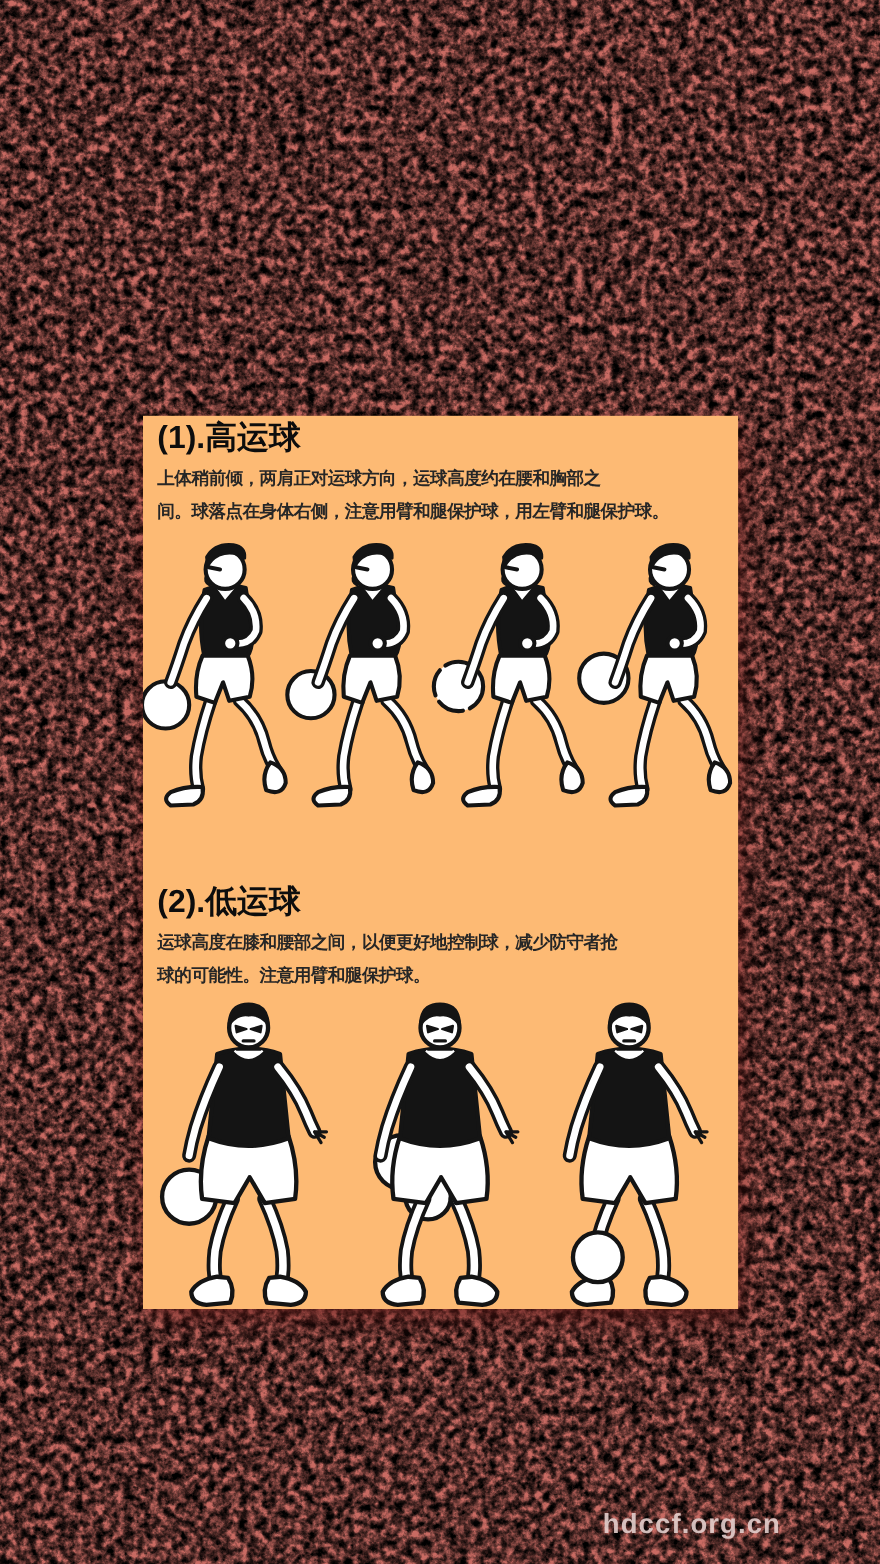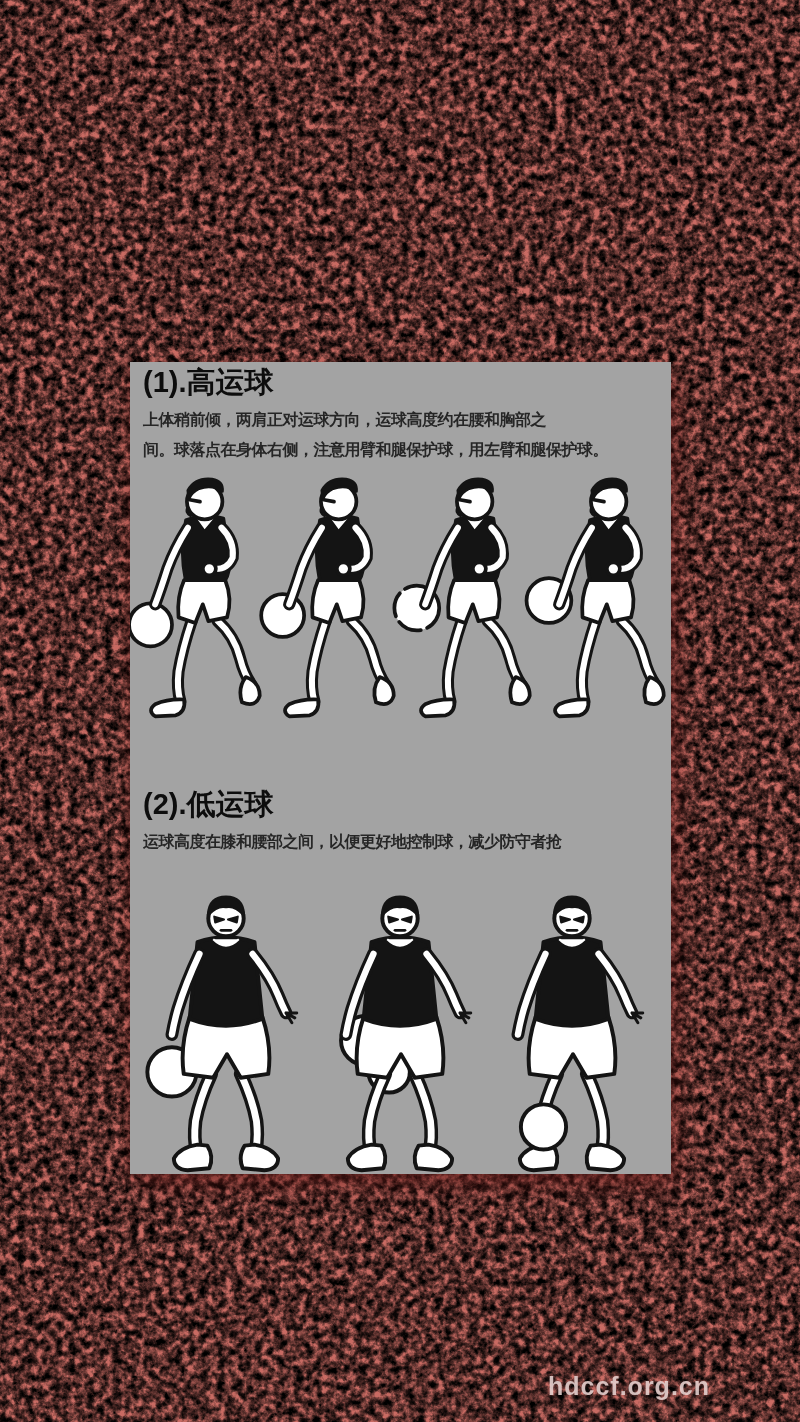--- a/index.html
+++ b/index.html
@@ -3,22 +3,22 @@
 <meta charset="utf-8">
 <style>
   html,body{margin:0;padding:0;background:#8d4440;}
   .stage{
     position:relative;width:800px;height:1422px;overflow:hidden;
     background:#c96b63;
     font-family:"Liberation Sans","DejaVu Sans",sans-serif;
   }
   .bg-svg{position:absolute;left:0;top:0;width:800px;height:1422px;display:block;}
   .card{
-    position:absolute;left:130px;top:362px;width:541px;height:812px;
-    background:#a3a3a3;overflow:hidden;
+    position:absolute;left:130px;top:378px;width:541px;height:812px;
+    background:#fdba74;overflow:hidden;
     box-shadow:8px 18px 26px -4px rgba(96,28,26,.5), 0 4px 10px rgba(96,28,26,.35);
   }
   .sec-text{position:absolute;left:13px;right:6px;}
   .sec-text.s1{top:4px;}
   .sec-text.s2{top:426px;}
   .heading{
     margin:0 0 7px 0;font-size:29px;line-height:32px;font-weight:800;
     color:#0d0d0d;letter-spacing:0;
   }
   .body-line{
@@ -144,20 +144,21 @@
       </svg>
       <svg class="fig f4" width="140" height="285" viewBox="0 0 150 285">
         <circle class="ink" cx="16" cy="134" r="24" fill="#fff" stroke-width="4"></circle>
         <use href="#pose-side"></use>
       </svg>
     </div>
 
     <div class="sec-text s2">
       <h2 class="heading">(2).低运球</h2>
       <p class="body-line">运球高度在膝和腰部之间，以便更好地控制球，减少防守者抢</p>
+      <p class="body-line">球的可能性。注意用臂和腿保护球。</p>
     </div>
 
     <div class="fig-row row2" aria-label="Three players low-dribbling in crouched stance, front view line art">
       <svg class="fig f5" width="168" height="290" viewBox="0 0 170 295">
         <circle class="ink" cx="30" cy="182" r="25" fill="#fff" stroke-width="4"></circle>
         <use href="#pose-front"></use>
       </svg>
       <svg class="fig f6" width="168" height="290" viewBox="0 0 170 295">
         <circle class="ink" cx="50" cy="150" r="25" fill="#fff" stroke-width="4"></circle>
         <circle class="ink" cx="74" cy="182" r="21" fill="#fff" stroke-width="4"></circle>

